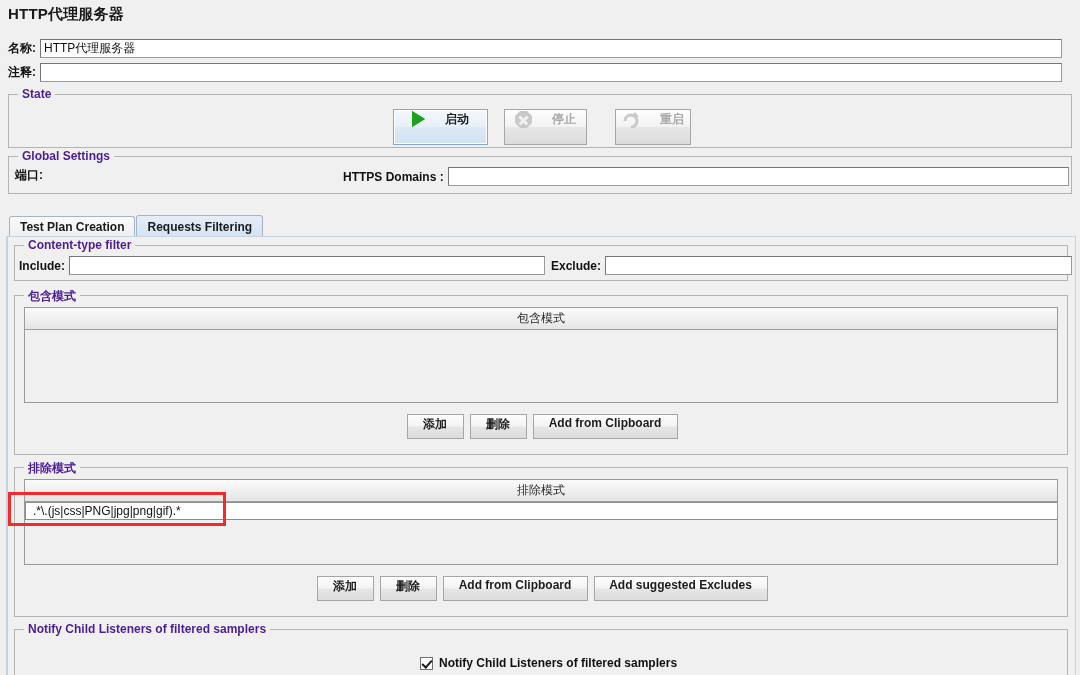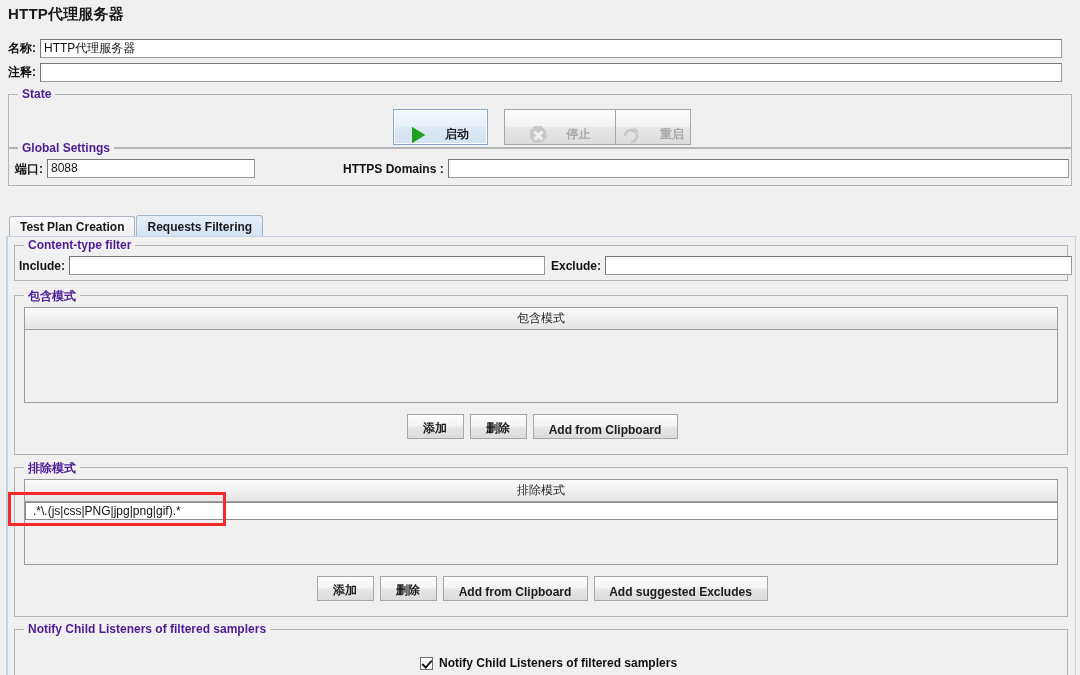--- a/index.html
+++ b/index.html
@@ -53,21 +53,21 @@
     padding: 0 4px;
     font-size: 12px;
     font-weight: bold;
     color: #4c1d95;
     white-space: nowrap;
   }
 
   
   .btn {
     display: inline-flex;
-    align-items: flex-end;
+    align-items: flex-start;
     justify-content: center;
     gap: 20px;
     background: linear-gradient(180deg,#fdfdfd 0%,#f3f3f3 48%,#e6e6e6 52%,#dcdcdc 100%);
     border: 1px solid #a6a6a6;
     font-size: 12px;
     font-weight: bold;
     color: #1c1c1c;
     white-space: nowrap;
     cursor: default;
     font-family: "Liberation Sans", sans-serif;
@@ -201,42 +201,41 @@
   </div>
 
   <div class="group" style="left:8px; top:94px; width:1064px; height:54px;">
     <span class="group-title">State</span>
 
     <button class="btn focused" style="position:absolute; left:384px; top:14px; width:95px; height:36px;">
       <span class="icon-play"></span>
       <span>启动</span>
     </button>
 
-    <button class="btn disabled" style="position:absolute; left:495px; top:14px; width:112px; height:36px;">
+    <button class="btn disabled" style="position:absolute; left:495px; top:14px; width:83px; height:36px;">
       <span class="icon-stop"></span>
       <span>停止</span>
     </button>
 
     <button class="btn disabled" style="position:absolute; left:606px; top:14px; width:76px; height:36px;">
       <span class="icon-restart">
         <svg width="18" height="17" viewBox="0 0 18 17">
           <path d="M3 10 A6 6 0 1 1 9 16" fill="none" stroke="#c9c9c9" stroke-width="3"></path>
           <path d="M13 1 L17 6 L9 6 Z" fill="#c9c9c9"></path>
         </svg>
       </span>
       <span>重启</span>
     </button>
   </div>
 
-  <div class="group" style="left:8px; top:148px; width:1064px; height:38px;">
+  <div class="group" style="left:8px; top:156px; width:1064px; height:38px;">
     <span class="group-title">Global Settings</span>
 
     <div style="position:absolute; left:-2px; top:10px; display:flex; align-items:flex-end;">
       <span class="field-label">端口:</span>
-      <span class="textfield" style="width:208px;">8088</span>
     </div>
 
     <div style="position:absolute; left:326px; top:10px; display:flex; align-items:center;">
       <span class="field-label">HTTPS Domains :</span>
       <span class="textfield" style="width:621px;"></span>
     </div>
   </div>
 
   <div class="tabstrip" style="left:9px; top:215px;">
     <div class="tab">

